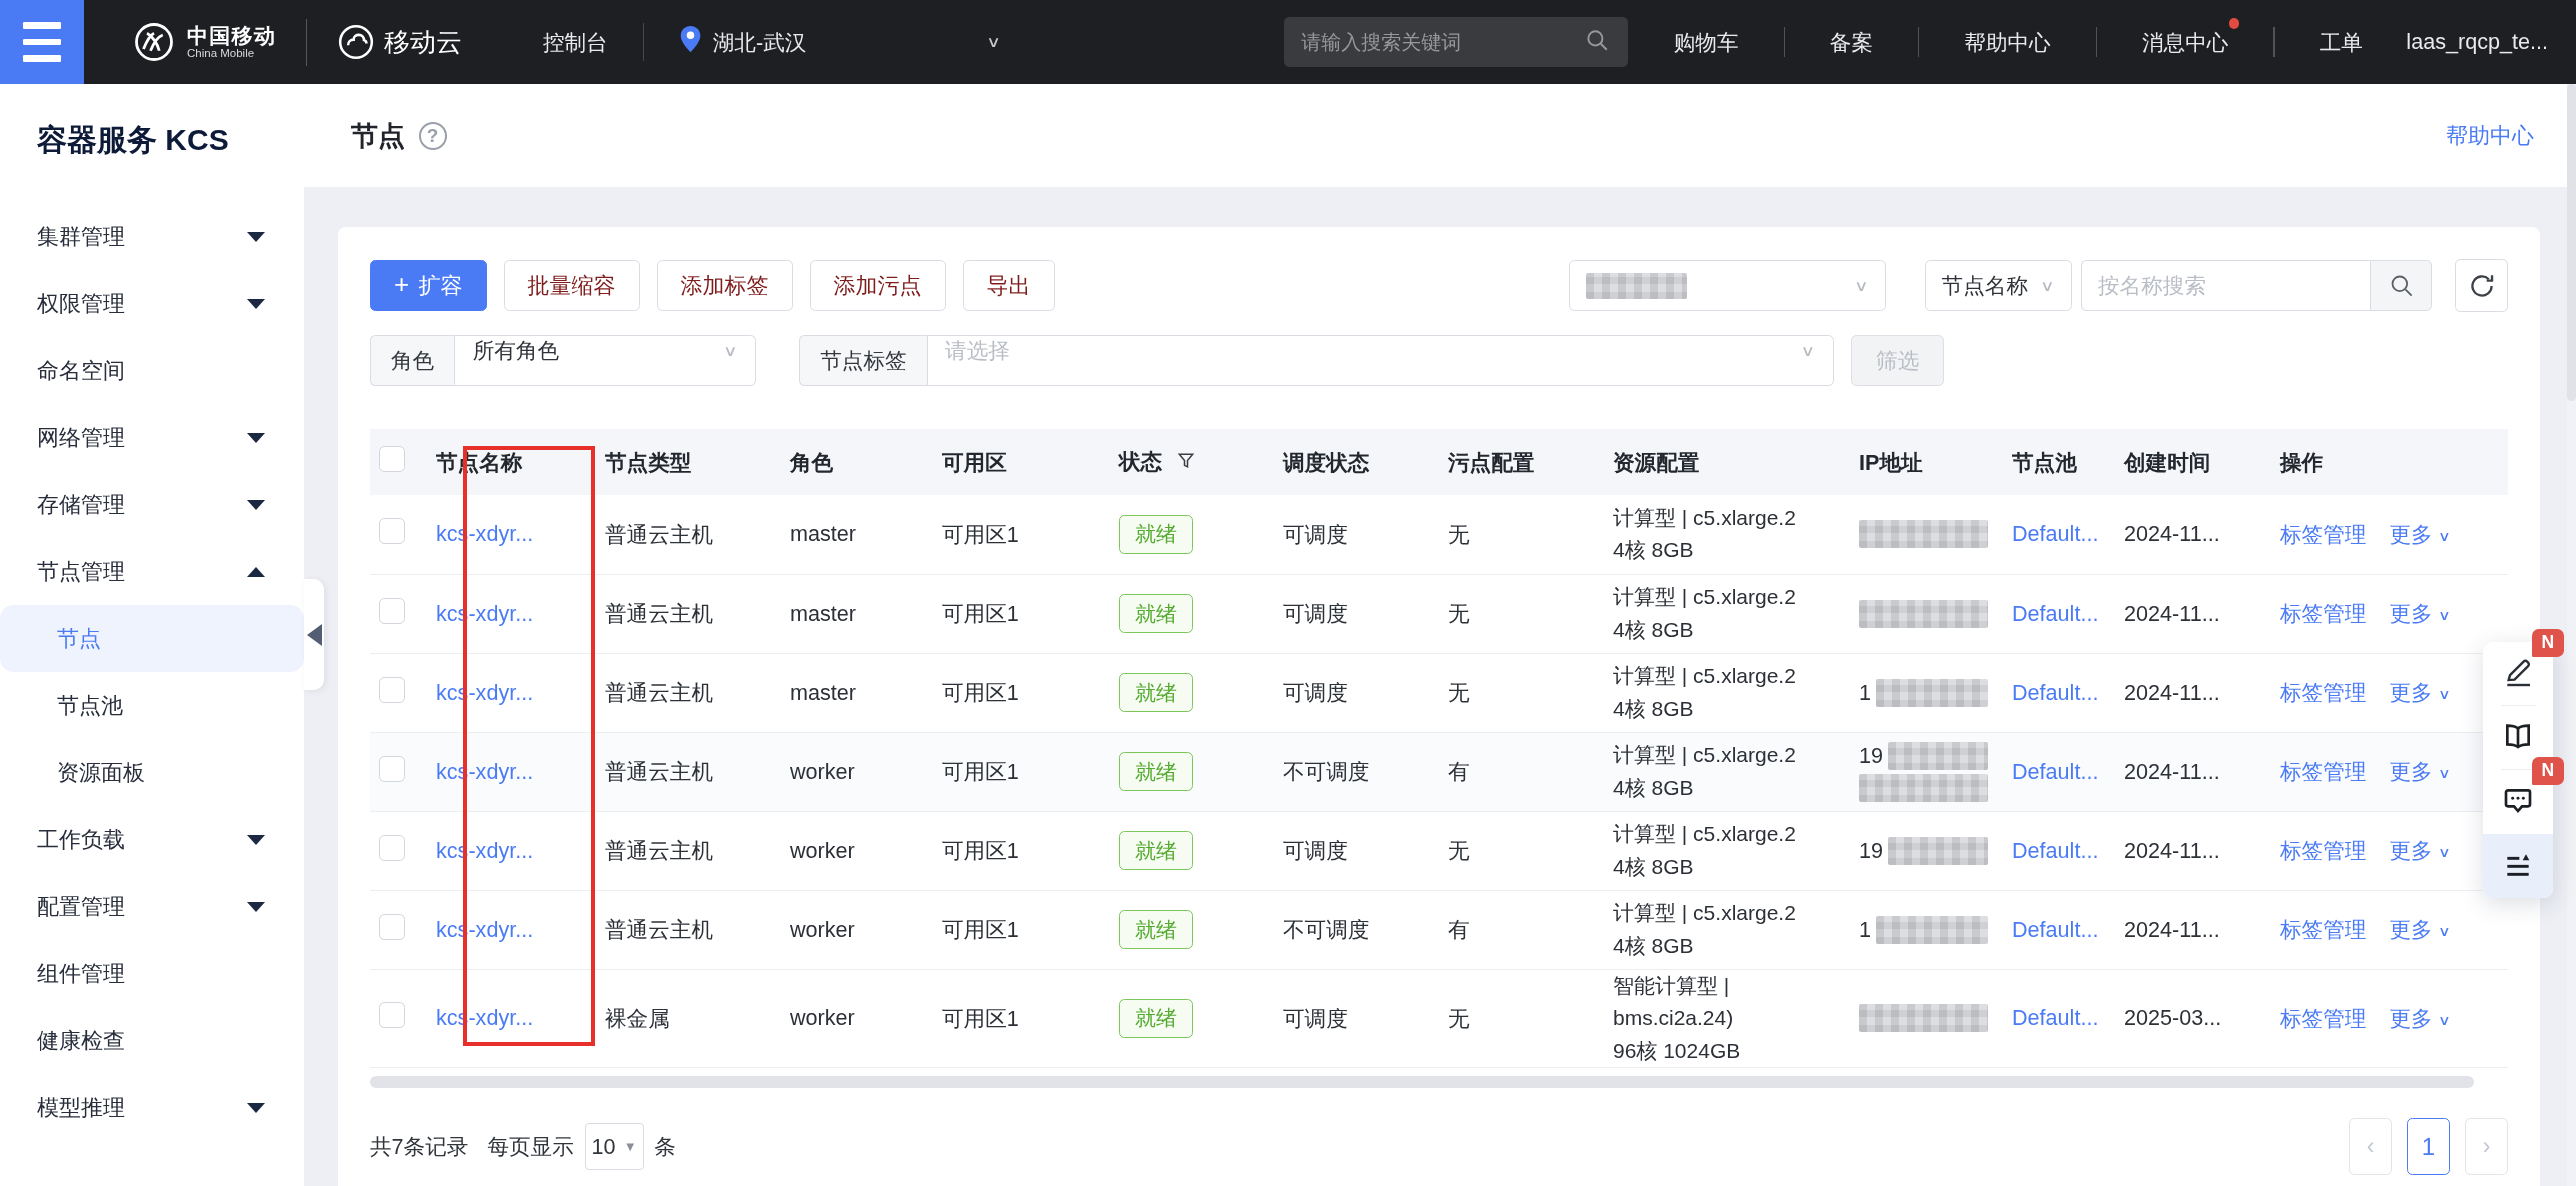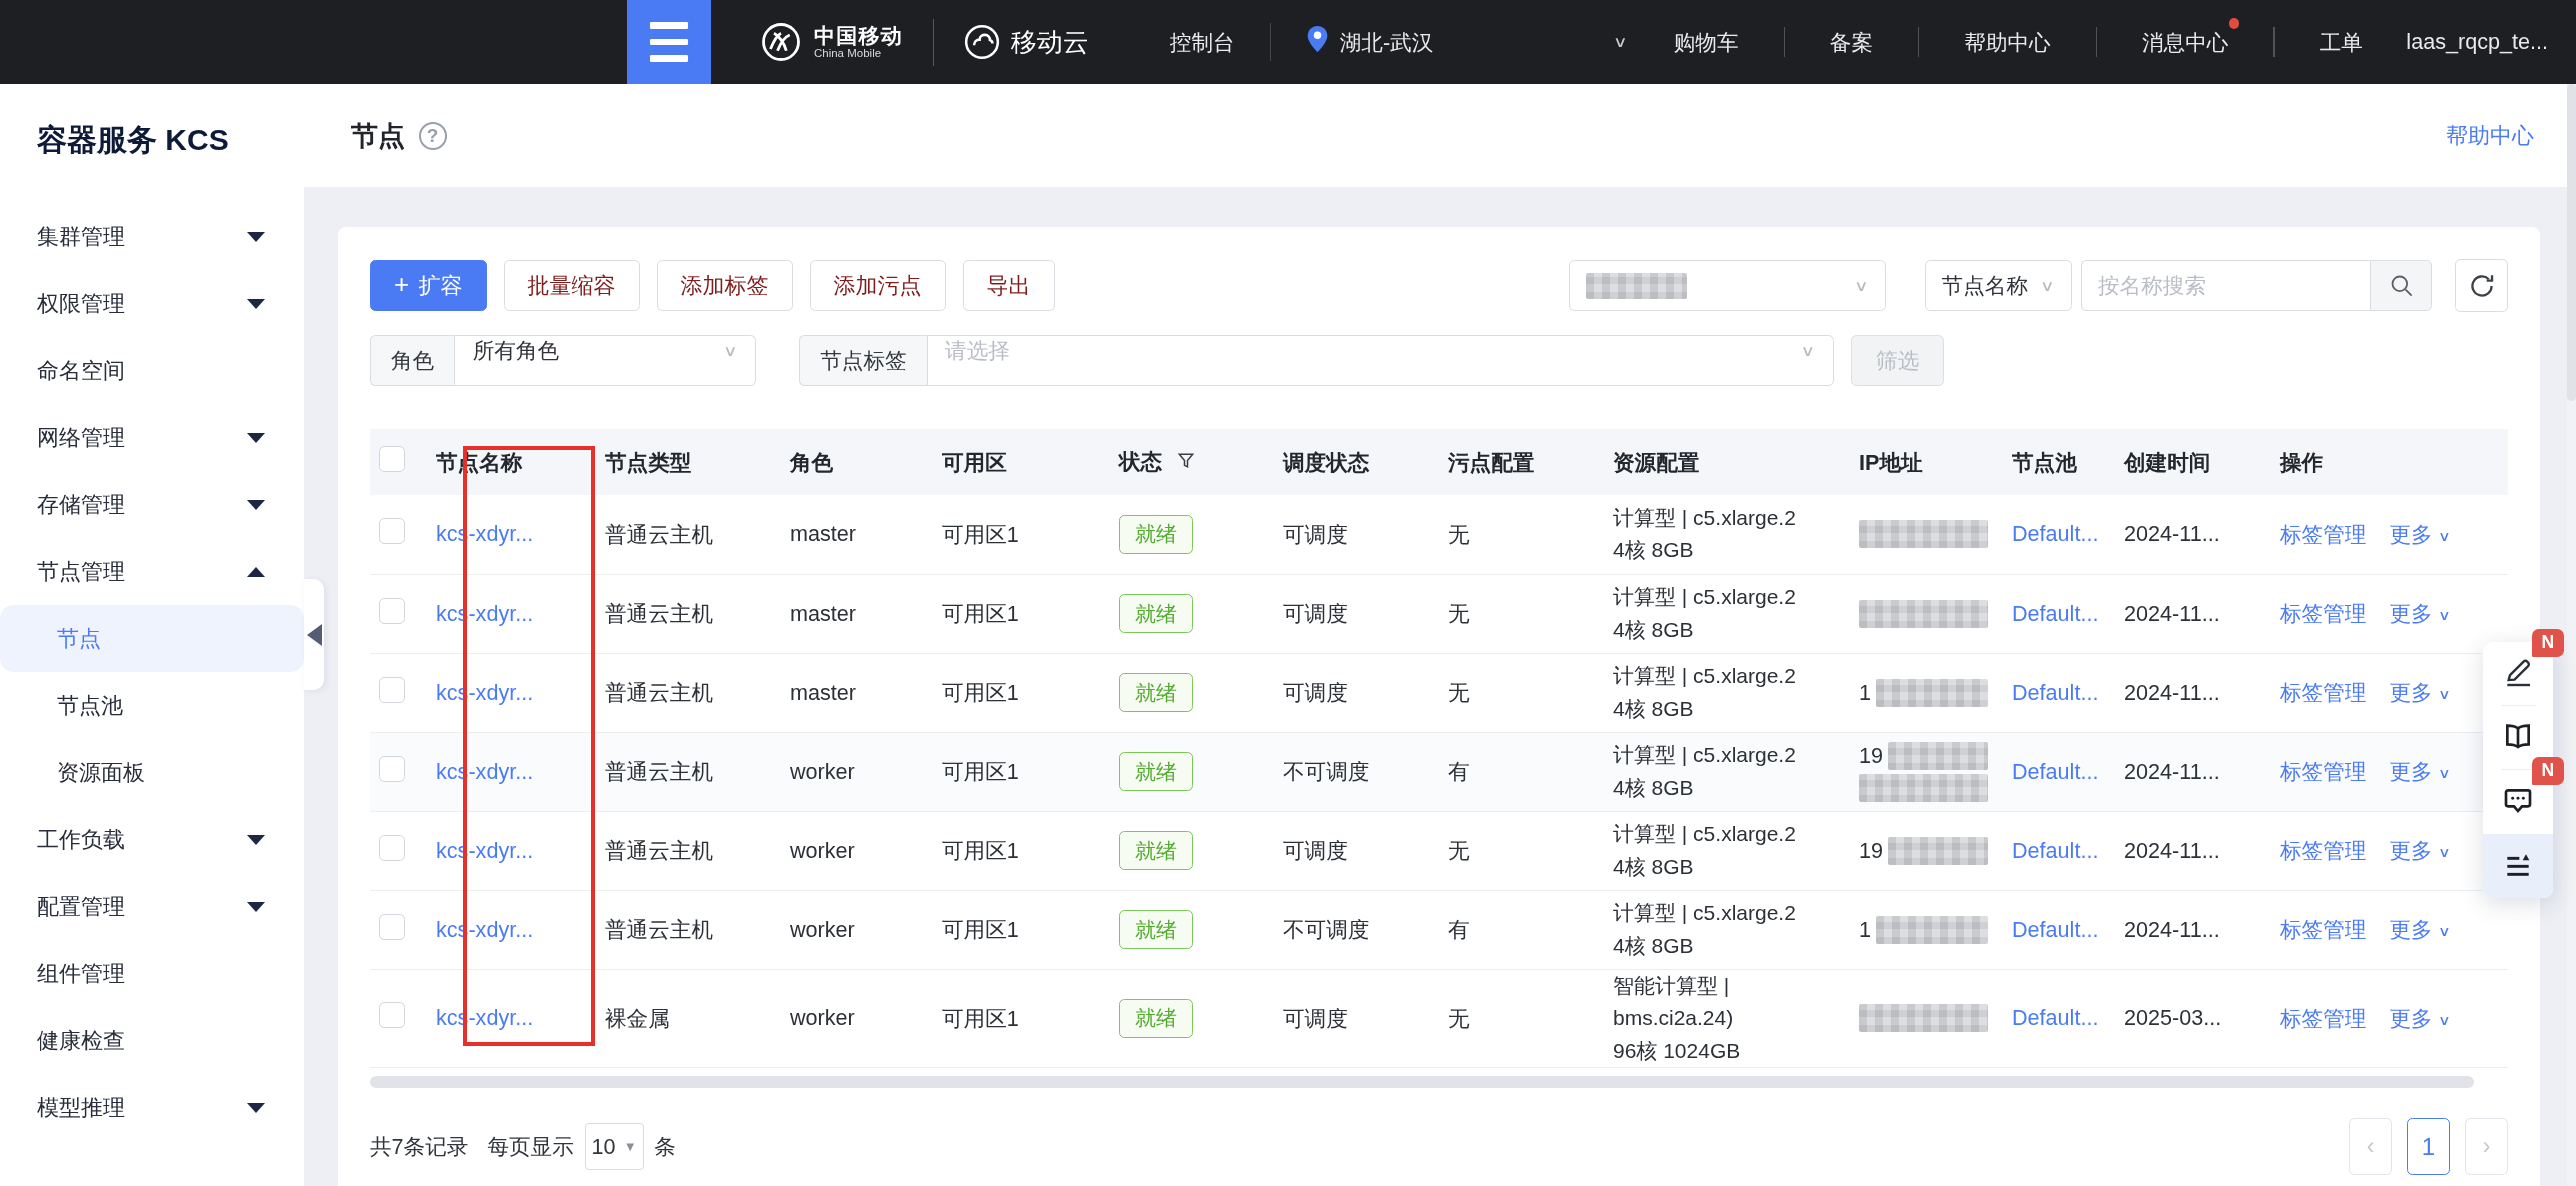--- a/index.html
+++ b/index.html
@@ -176,20 +176,29 @@
   <span class="region">
     <span>
       <svg width="23" height="28" viewBox="0 0 24 30">
           <path d="M12 1C6 1 1.5 5.6 1.5 11.4 1.5 19 12 29 12 29s10.5-10 10.5-17.6C22.5 5.6 18 1 12 1z" fill="#4a7bf5"></path>
           <circle cx="12" cy="11" r="4" fill="#fff"></circle>
         </svg>
     </span>
     <span>湖北-武汉</span>
     <span class="chev region-chev">∨</span>
   </span>
+  <div class="top-search">
+    <span class="sp">请输入搜索关键词</span>
+    <span>
+      <svg width="26" height="26" viewBox="0 0 24 24" fill="none" stroke="#97989c" stroke-width="1.8">
+          <circle cx="10.5" cy="10.5" r="6.5"></circle>
+          <path d="M15.5 15.5 21 21"></path>
+        </svg>
+    </span>
+  </div>
   <div class="top-links">
     <span class="top-link">购物车</span>
     <span class="tl-div"></span>
     <span class="top-link">备案</span>
     <span class="tl-div"></span>
     <span class="top-link">帮助中心</span>
     <span class="tl-div"></span>
     <span class="top-link">
       <span>消息中心</span>
       <span class="msg-dot"></span>

